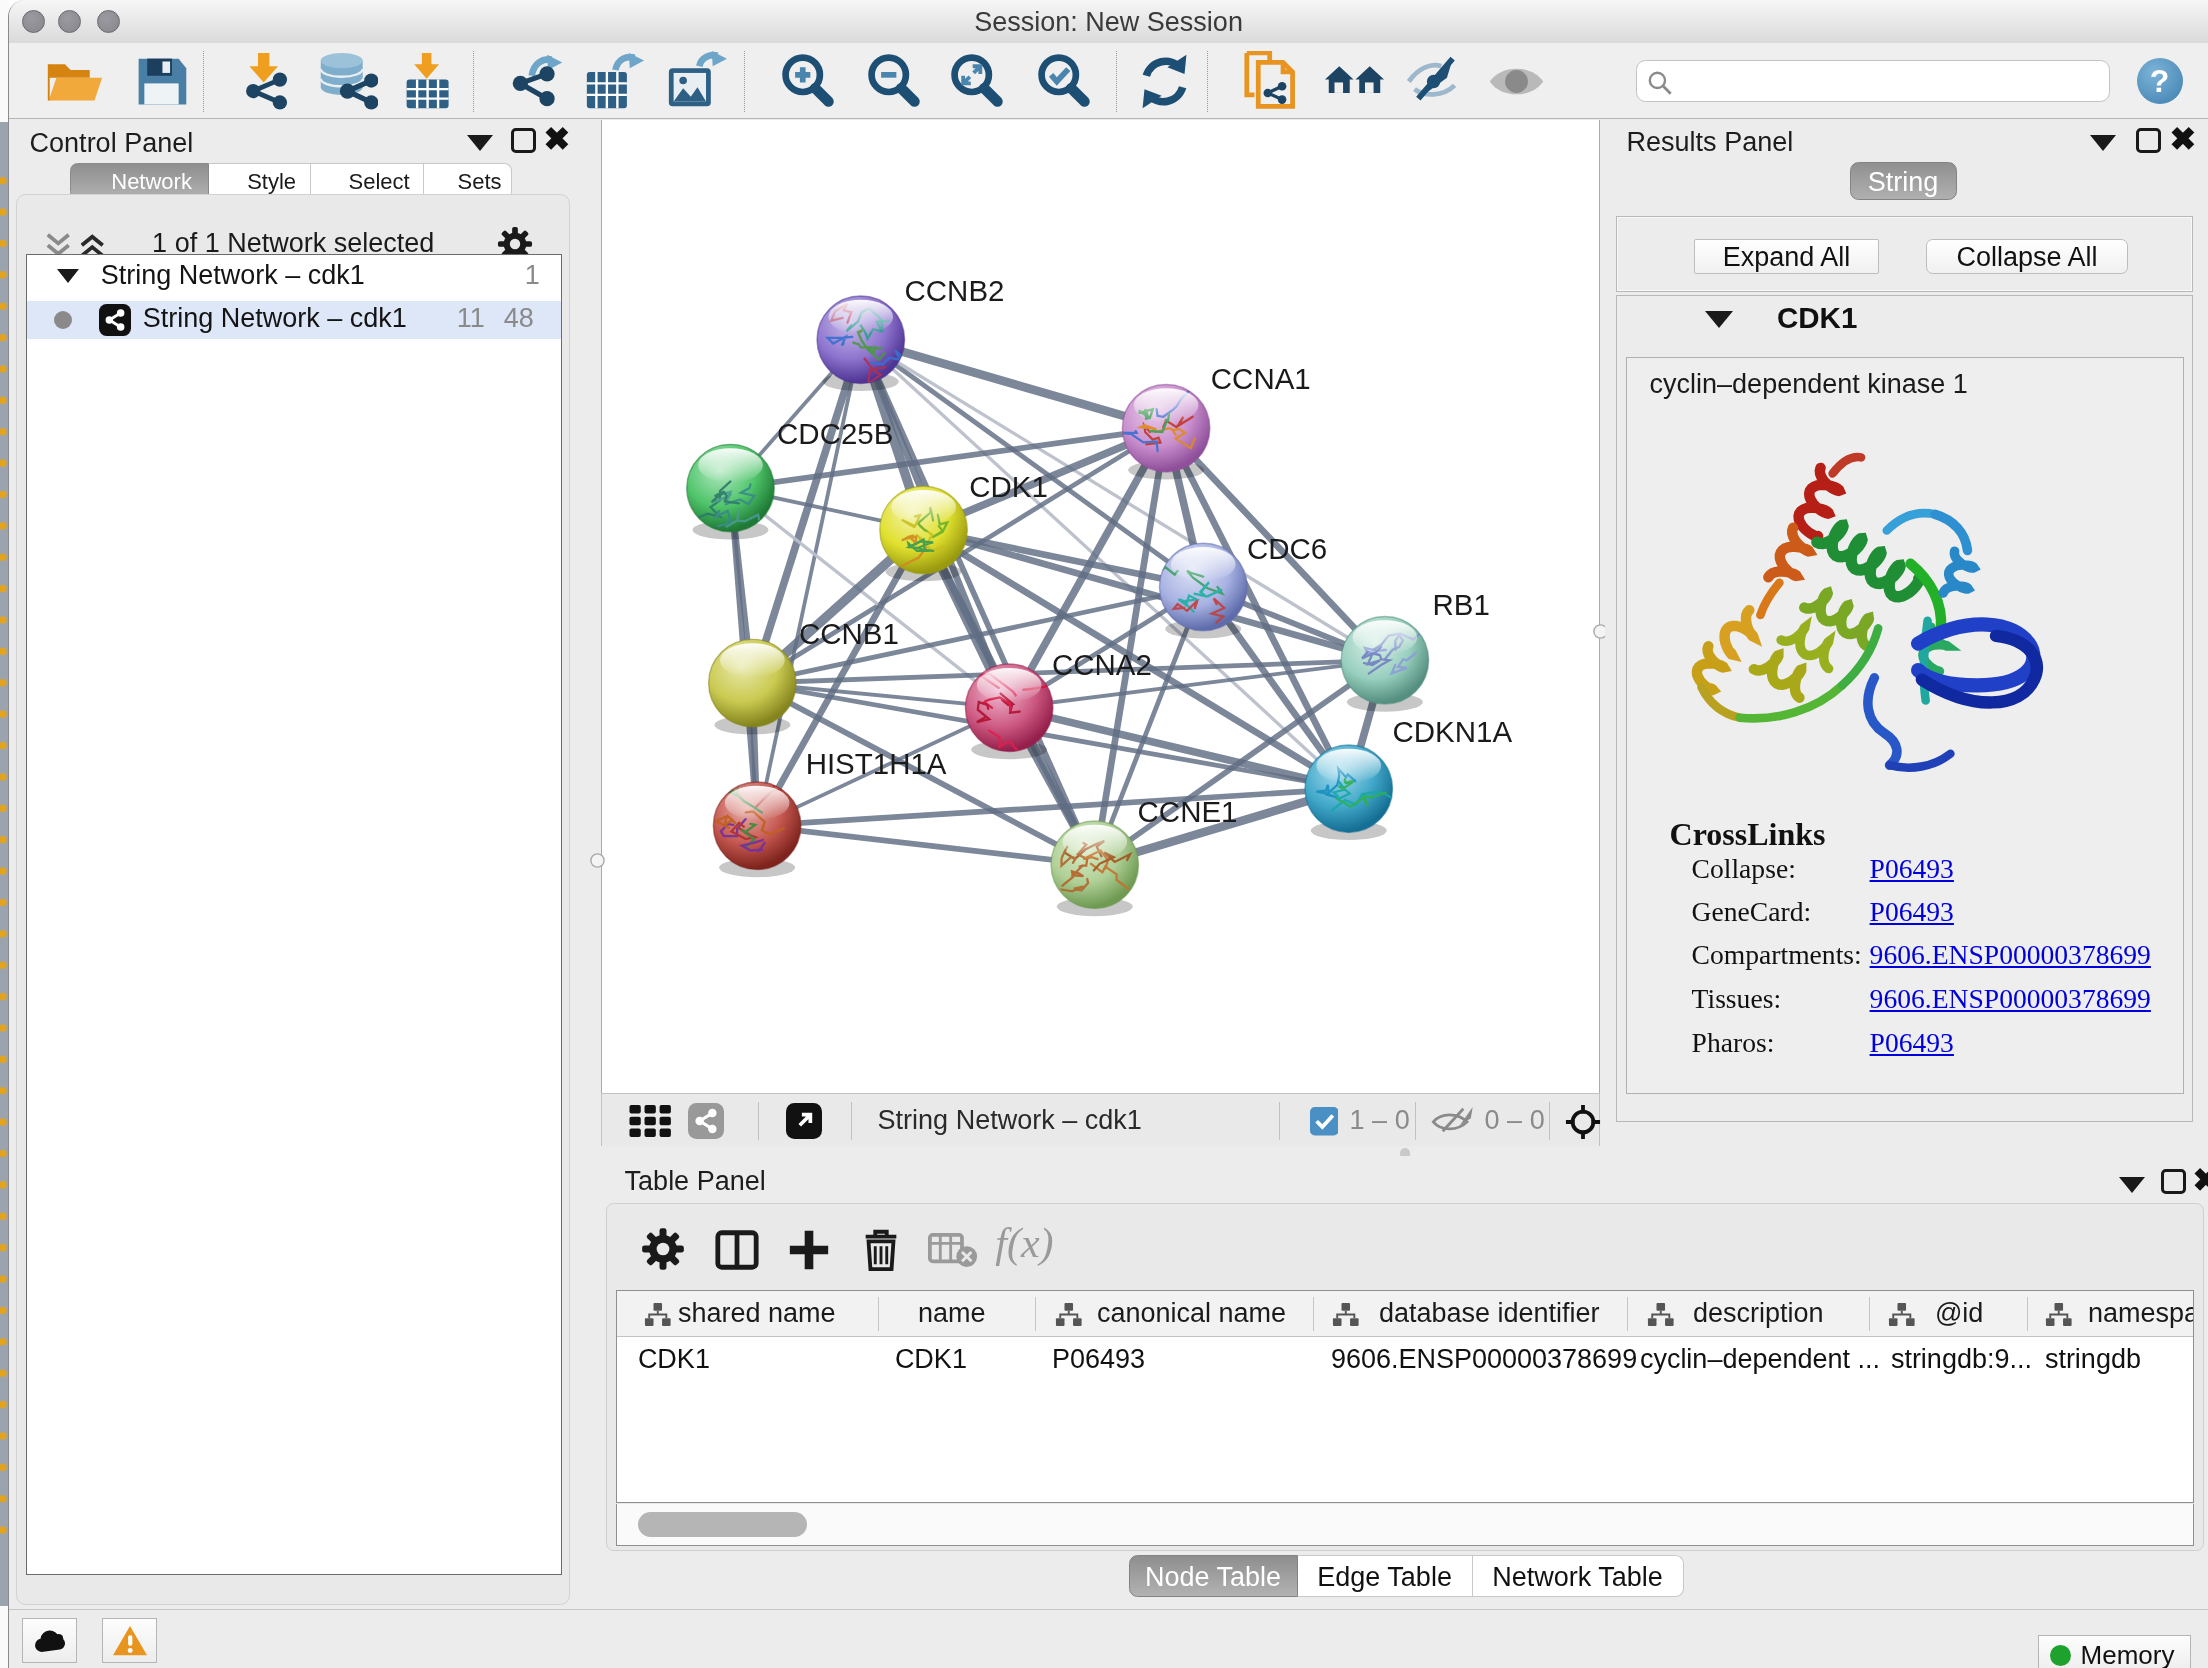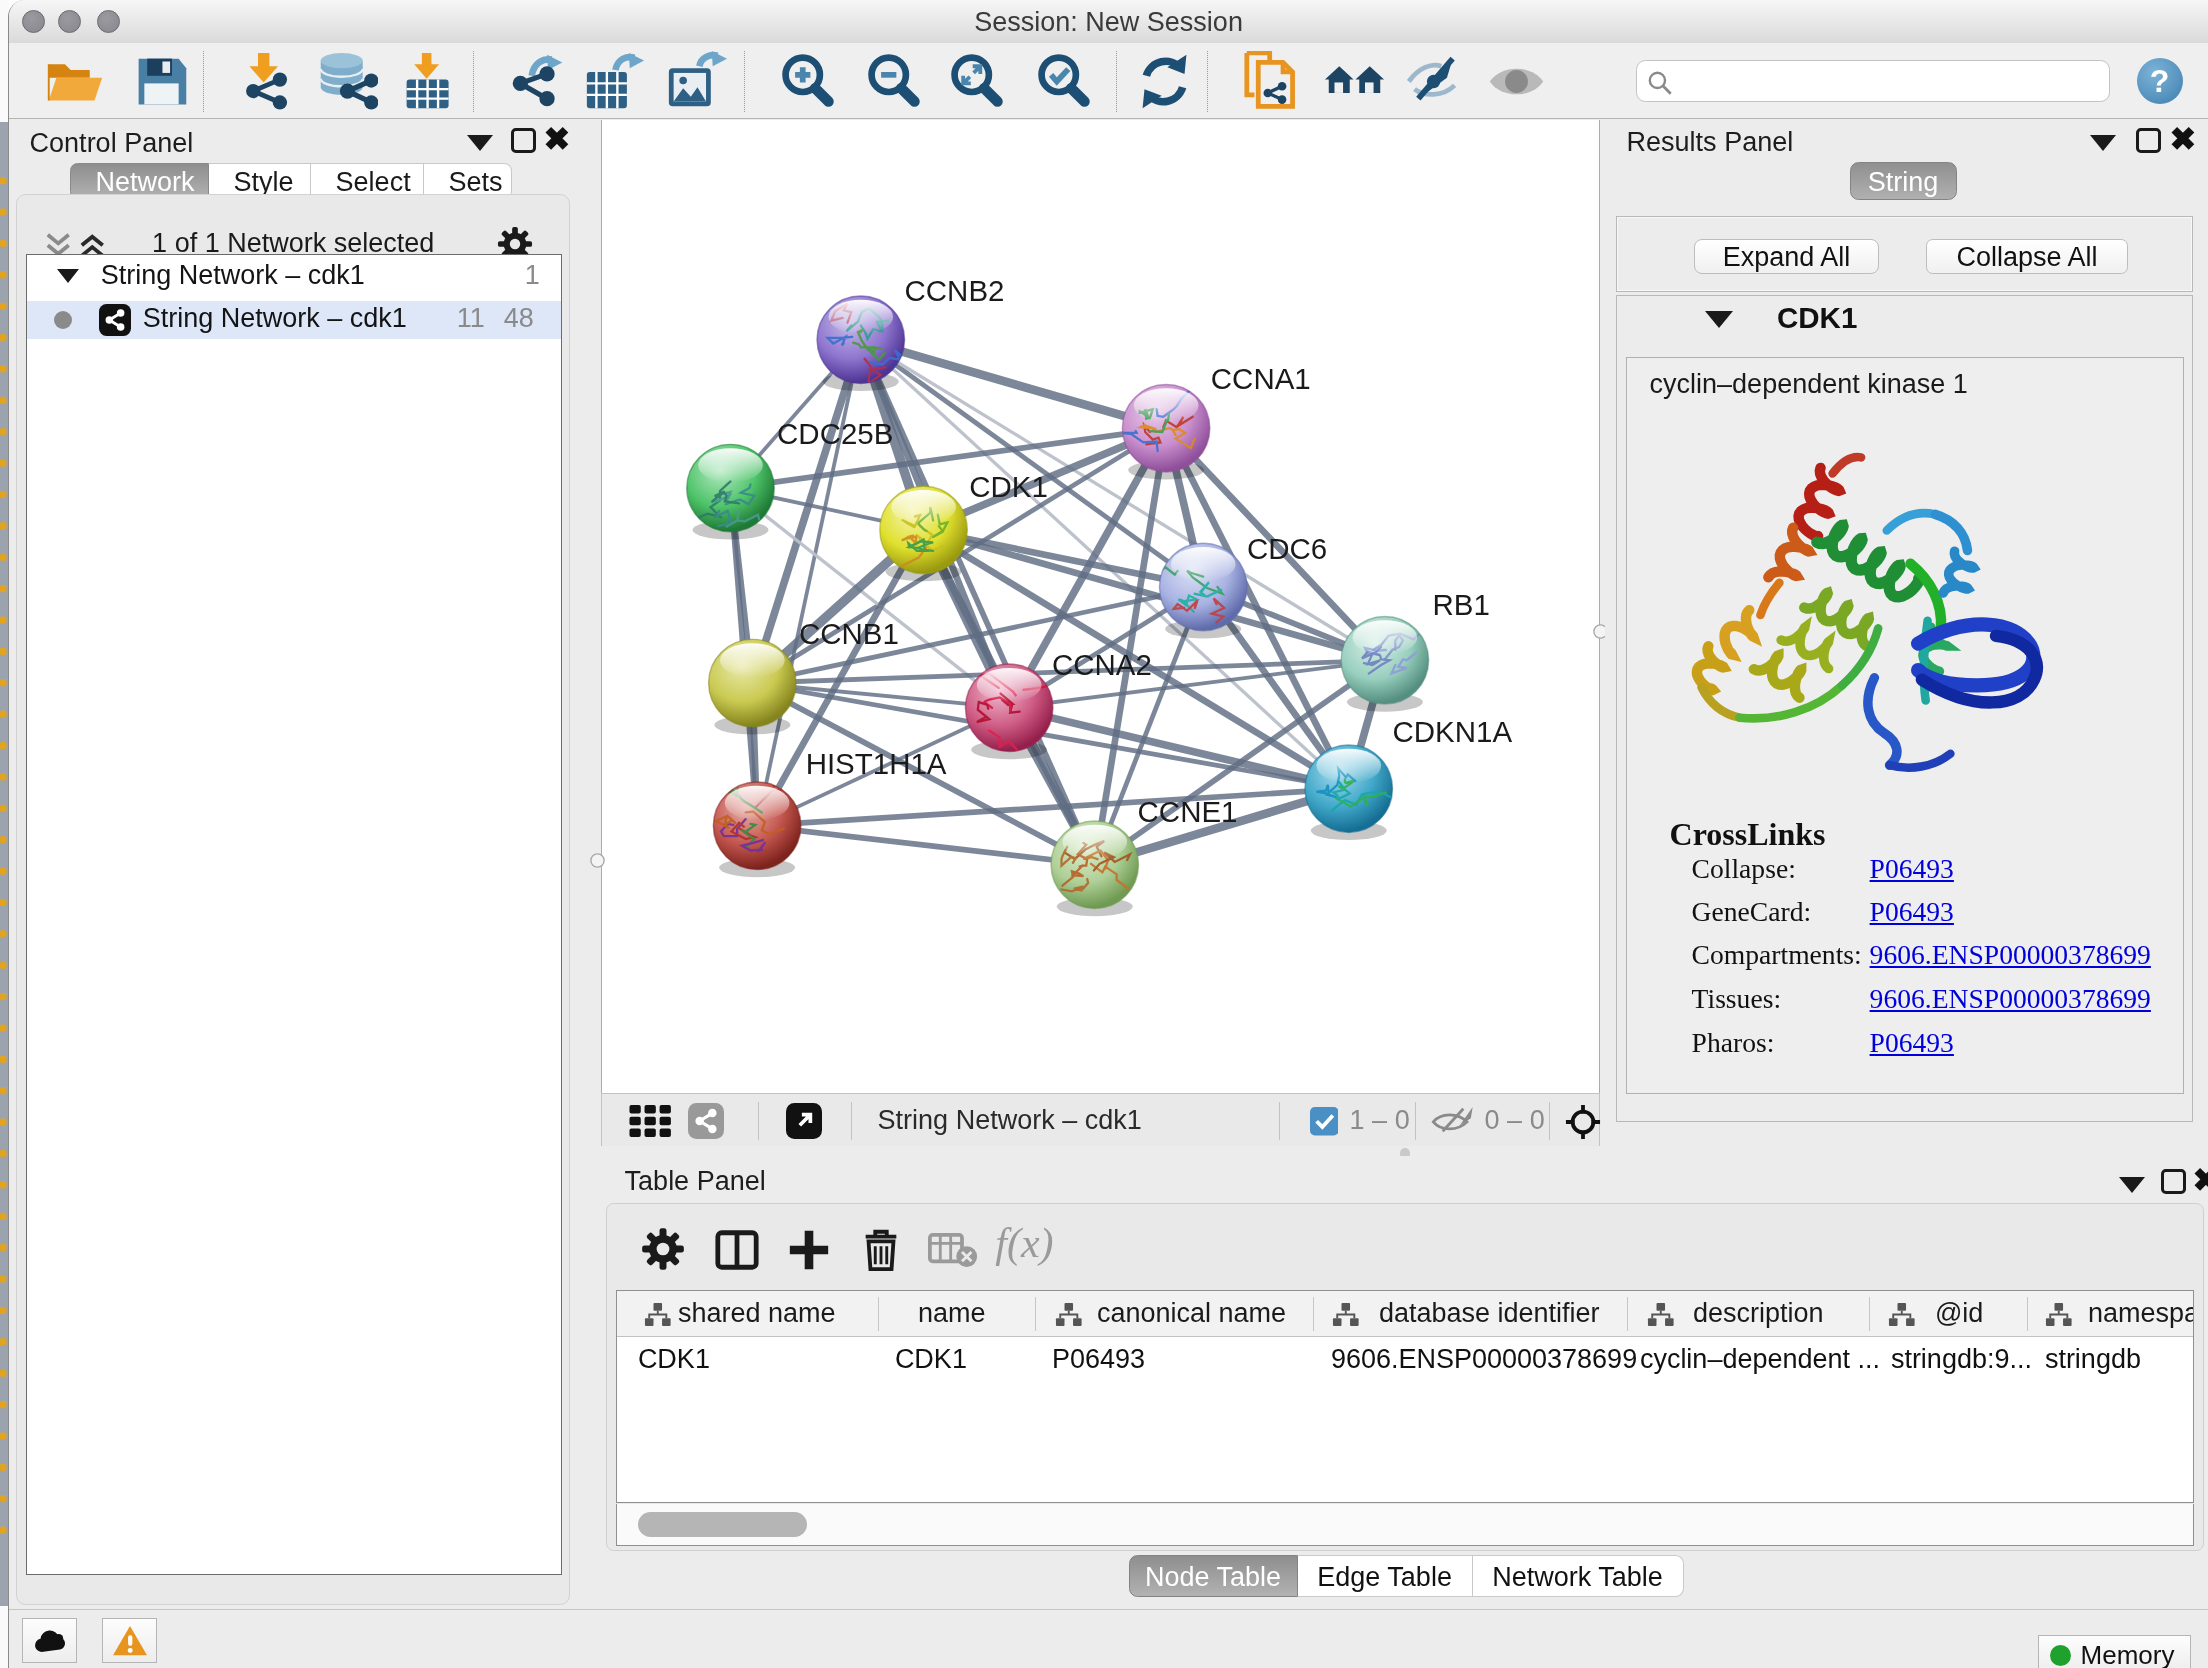--- a/index.html
+++ b/index.html
@@ -26,21 +26,21 @@
 .ptitle { font-size:27px; color:#1d1d1d; }
 .pctrl { position:absolute; top:0; }
 
 #cpanel { position:absolute; left:0; top:120px; width:571px; height:1489px; background:#ececec; }
 #cp-title { position:absolute; left:21px; top:7.6px; }
 .wctl-tri { width:0; height:0; border-left:13.3px solid transparent; border-right:13.3px solid transparent; border-top:16px solid #1a1a1a; }
 .wctl-box { width:25px; height:25px; border:3.3px solid #1a1a1a; border-radius:4.8px; }
 .wctl-x { font-size:32px; font-weight:bold; color:#111; line-height:25px; }
 
 .seg { position:absolute; display:flex; }
-.seg div { height:36px; line-height:36px; font-size:27px; text-align:left; background:#ffffff; border:1px solid #c9c9c9; border-left:none; color:#1a1a1a;padding-left:25px; }
+.seg div { height:36px; line-height:36px; font-size:22px; text-align:center; background:#ffffff; border:1px solid #c9c9c9; border-left:none; color:#1a1a1a;padding-left:25px; }
 .seg div:first-child { border-left:1px solid #c9c9c9; border-radius:7.6px 0 0 7.6px; }
 .seg div:last-child { border-radius:0 7.6px 7.6px 0; }
 .seg div.on { background:linear-gradient(#8e8e8e,#b2b2b2); color:#ffffff; border-color:#8a8a8a; }
 #cp-inner { position:absolute; left:7.6px; top:74px; width:554px; height:1411px; background:#e9e9e9; border:1px solid #d2d2d2; border-radius:9.5px; }
 #cp-subhead { position:absolute; left:0; top:0; width:100%; height:59px;margin-top:20px; }
 #cp-list { position:absolute; left:8.6px; top:59px; width:536px; height:1321px; background:#ffffff; border:1.9px solid #6b6b6b; }
 .cprow { position:absolute; left:0; width:100%; height:36px; font-size:27px; color:#141414; }
 </style>
 </head>
 <body>
@@ -633,21 +633,21 @@
         <circle cx="9" cy="9" r="7" fill="#f4f4f4" stroke="#aaa" stroke-width="1.5"></circle>
       </svg>
 
   <div id="rpanel" style="position:absolute;left:1596px;top:120px;width:605px;height:1036px;background:#ececec;">
     <div class="ptitle" style="position:absolute;left:22px;top:6.7px">Results Panel</div>
     <div class="wctl-tri" style="position:absolute;left:485px;top:15px"></div>
     <div class="wctl-box" style="position:absolute;left:531px;top:7.6px"></div>
     <div class="wctl-x" style="position:absolute;left:565px;top:6.7px">✖</div>
     <div style="position:absolute;left:245px;top:42px;width:107px;height:38px;background:linear-gradient(#909090,#b0b0b0);border:1px solid #838383;border-radius:8.6px;color:#fff;font-size:27px;text-align:center;line-height:38px;">String</div>
     <div style="position:absolute;left:11.4px;top:96px;width:577px;height:76px;background:#ececec;border:1px solid #b8b8b8;box-shadow:inset 0 0 0 1px #f8f8f8;">
-      <div style="position:absolute;left:77px;top:22px;width:185px;height:35px;background:linear-gradient(#ffffff,#f0f0f0);border:1px solid #bdbdbd;border-radius:8px;font-size:27px;text-align:center;line-height:34px;color:#111">Expand All</div>
+      <div style="position:absolute;left:77px;top:22px;width:185px;height:35px;background:linear-gradient(#ffffff,#f0f0f0);border:1px solid #bdbdbd;border-radius:2px;font-size:27px;text-align:center;line-height:34px;color:#111">Expand All</div>
       <div style="position:absolute;left:309px;top:22px;width:202px;height:35px;background:linear-gradient(#ffffff,#f0f0f0);border:1px solid #bdbdbd;border-radius:6.7px;font-size:27px;text-align:center;line-height:34px;color:#111">Collapse All</div>
     </div>
     <div style="position:absolute;left:11.4px;top:175px;width:577px;height:827px;background:#ececec;border:1px solid #b8b8b8;">
       <div style="position:absolute;left:88px;top:15px;width:0;height:0;border-left:14.3px solid transparent;border-right:14.3px solid transparent;border-top:17px solid #1a1a1a"></div>
       <div style="position:absolute;left:160px;top:4.8px;font-size:29.5px;font-weight:bold;color:#111">CDK1</div>
       <div style="position:absolute;left:8.6px;top:61px;width:558px;height:737px;background:#eeeeee;border:1px solid #b0b0b0;">
         <div style="position:absolute;left:23px;top:11.4px;font-size:27px;color:#1a1a1a">cyclin–dependent kinase 1</div>
         <svg style="position:absolute;left:46px;top:82px" width="418" height="333" viewBox="0 0 440 350">
           <g fill="none" stroke-linecap="round">
             <path d="M155.3 29.1 L154.6 32.0 L154.9 35.3 L156.2 38.7 L158.3 42.1 L161.0 45.3 L164.1 48.0 L167.3 50.3 L170.2 51.9 L172.7 52.9 L174.3 53.2 L175.1 52.9 L174.8 52.2 L173.5 51.1 L171.2 49.8 L168.1 48.6 L164.3 47.6 L160.2 47.1 L156.0 47.0 L152.0 47.5 L148.6 48.8 L145.9 50.6 L144.1 53.1 L143.4 56.0 L143.7 59.3 L145.0 62.7 L147.1 66.1 L149.8 69.3 L152.9 72.0 L156.1 74.3 L159.0 75.9 L161.5 76.9 L163.1 77.2 L163.9 76.9 L163.6 76.2 L162.3 75.1 L160.0 73.8 L156.9 72.6 L153.1 71.6 L149.0 71.1 L144.8 71.0 L140.8 71.5 L137.4 72.8 L134.7 74.6 L132.9 77.1 L132.2 80.0 L132.5 83.3 L133.8 86.7 L135.9 90.1 L138.6 93.3 L141.7 96.0 L144.9 98.3 L147.8 99.9 L150.3 100.9 L151.9 101.2 L152.7 100.9" stroke="#b51f15" stroke-width="11"></path>

